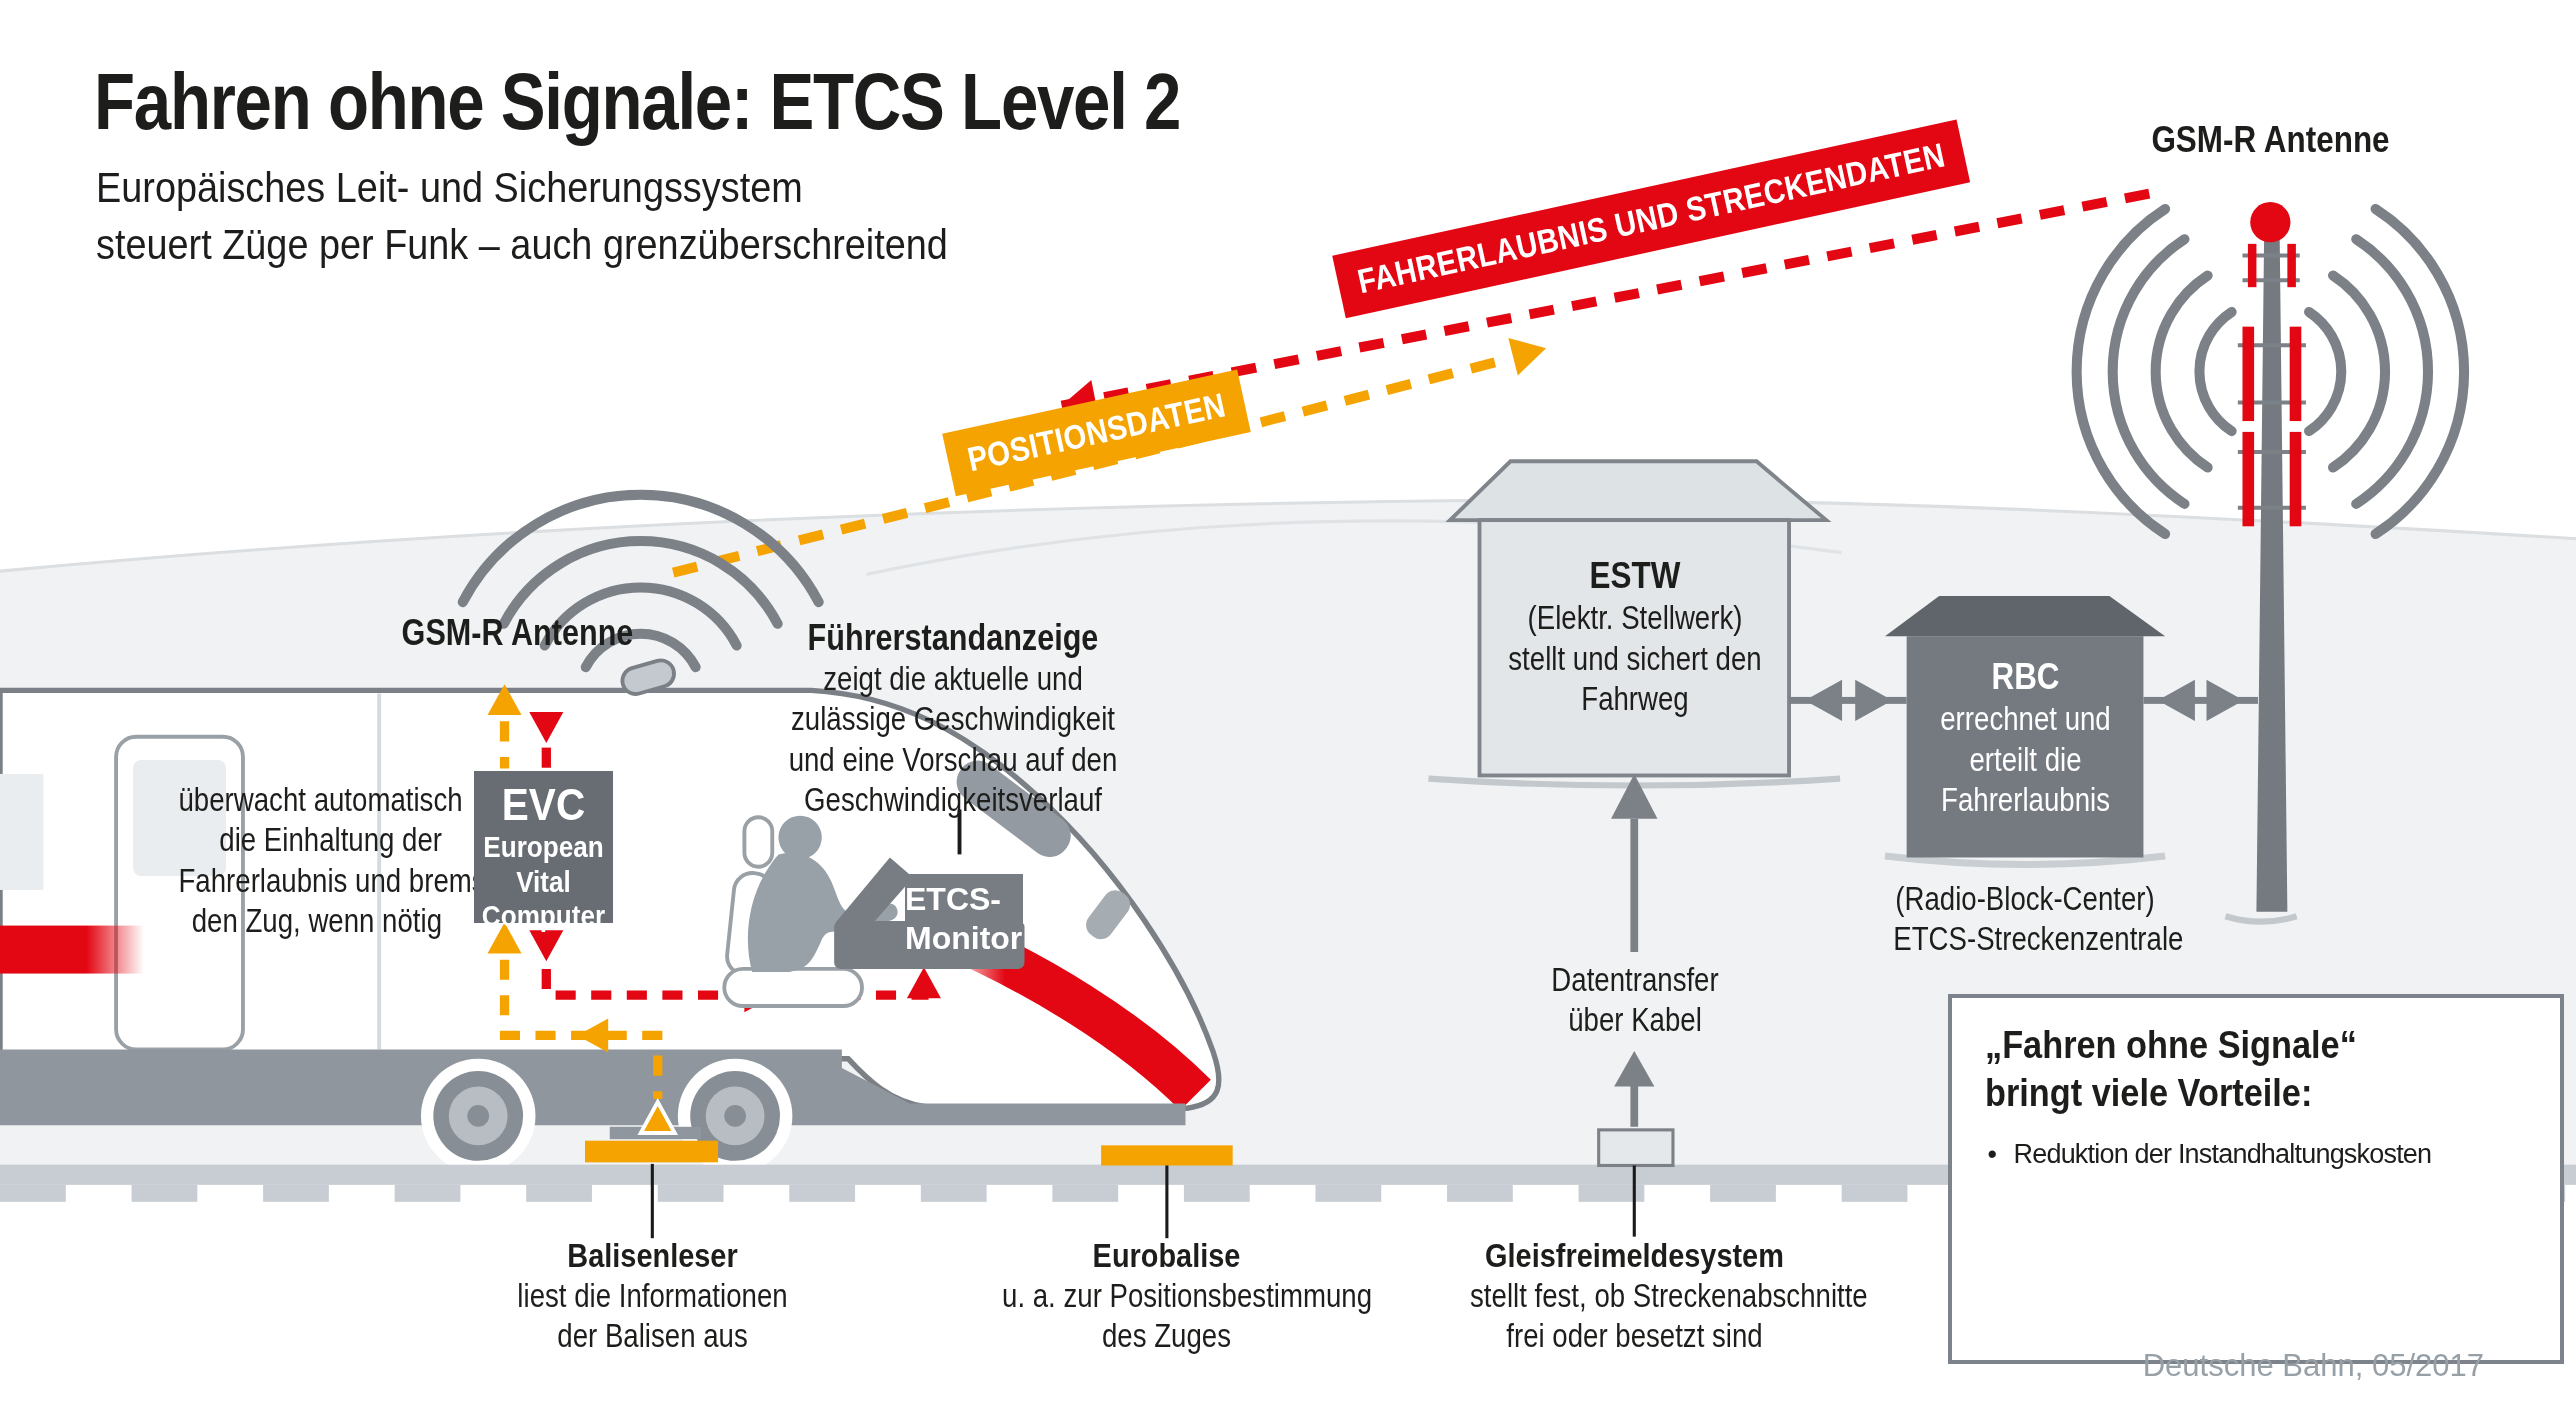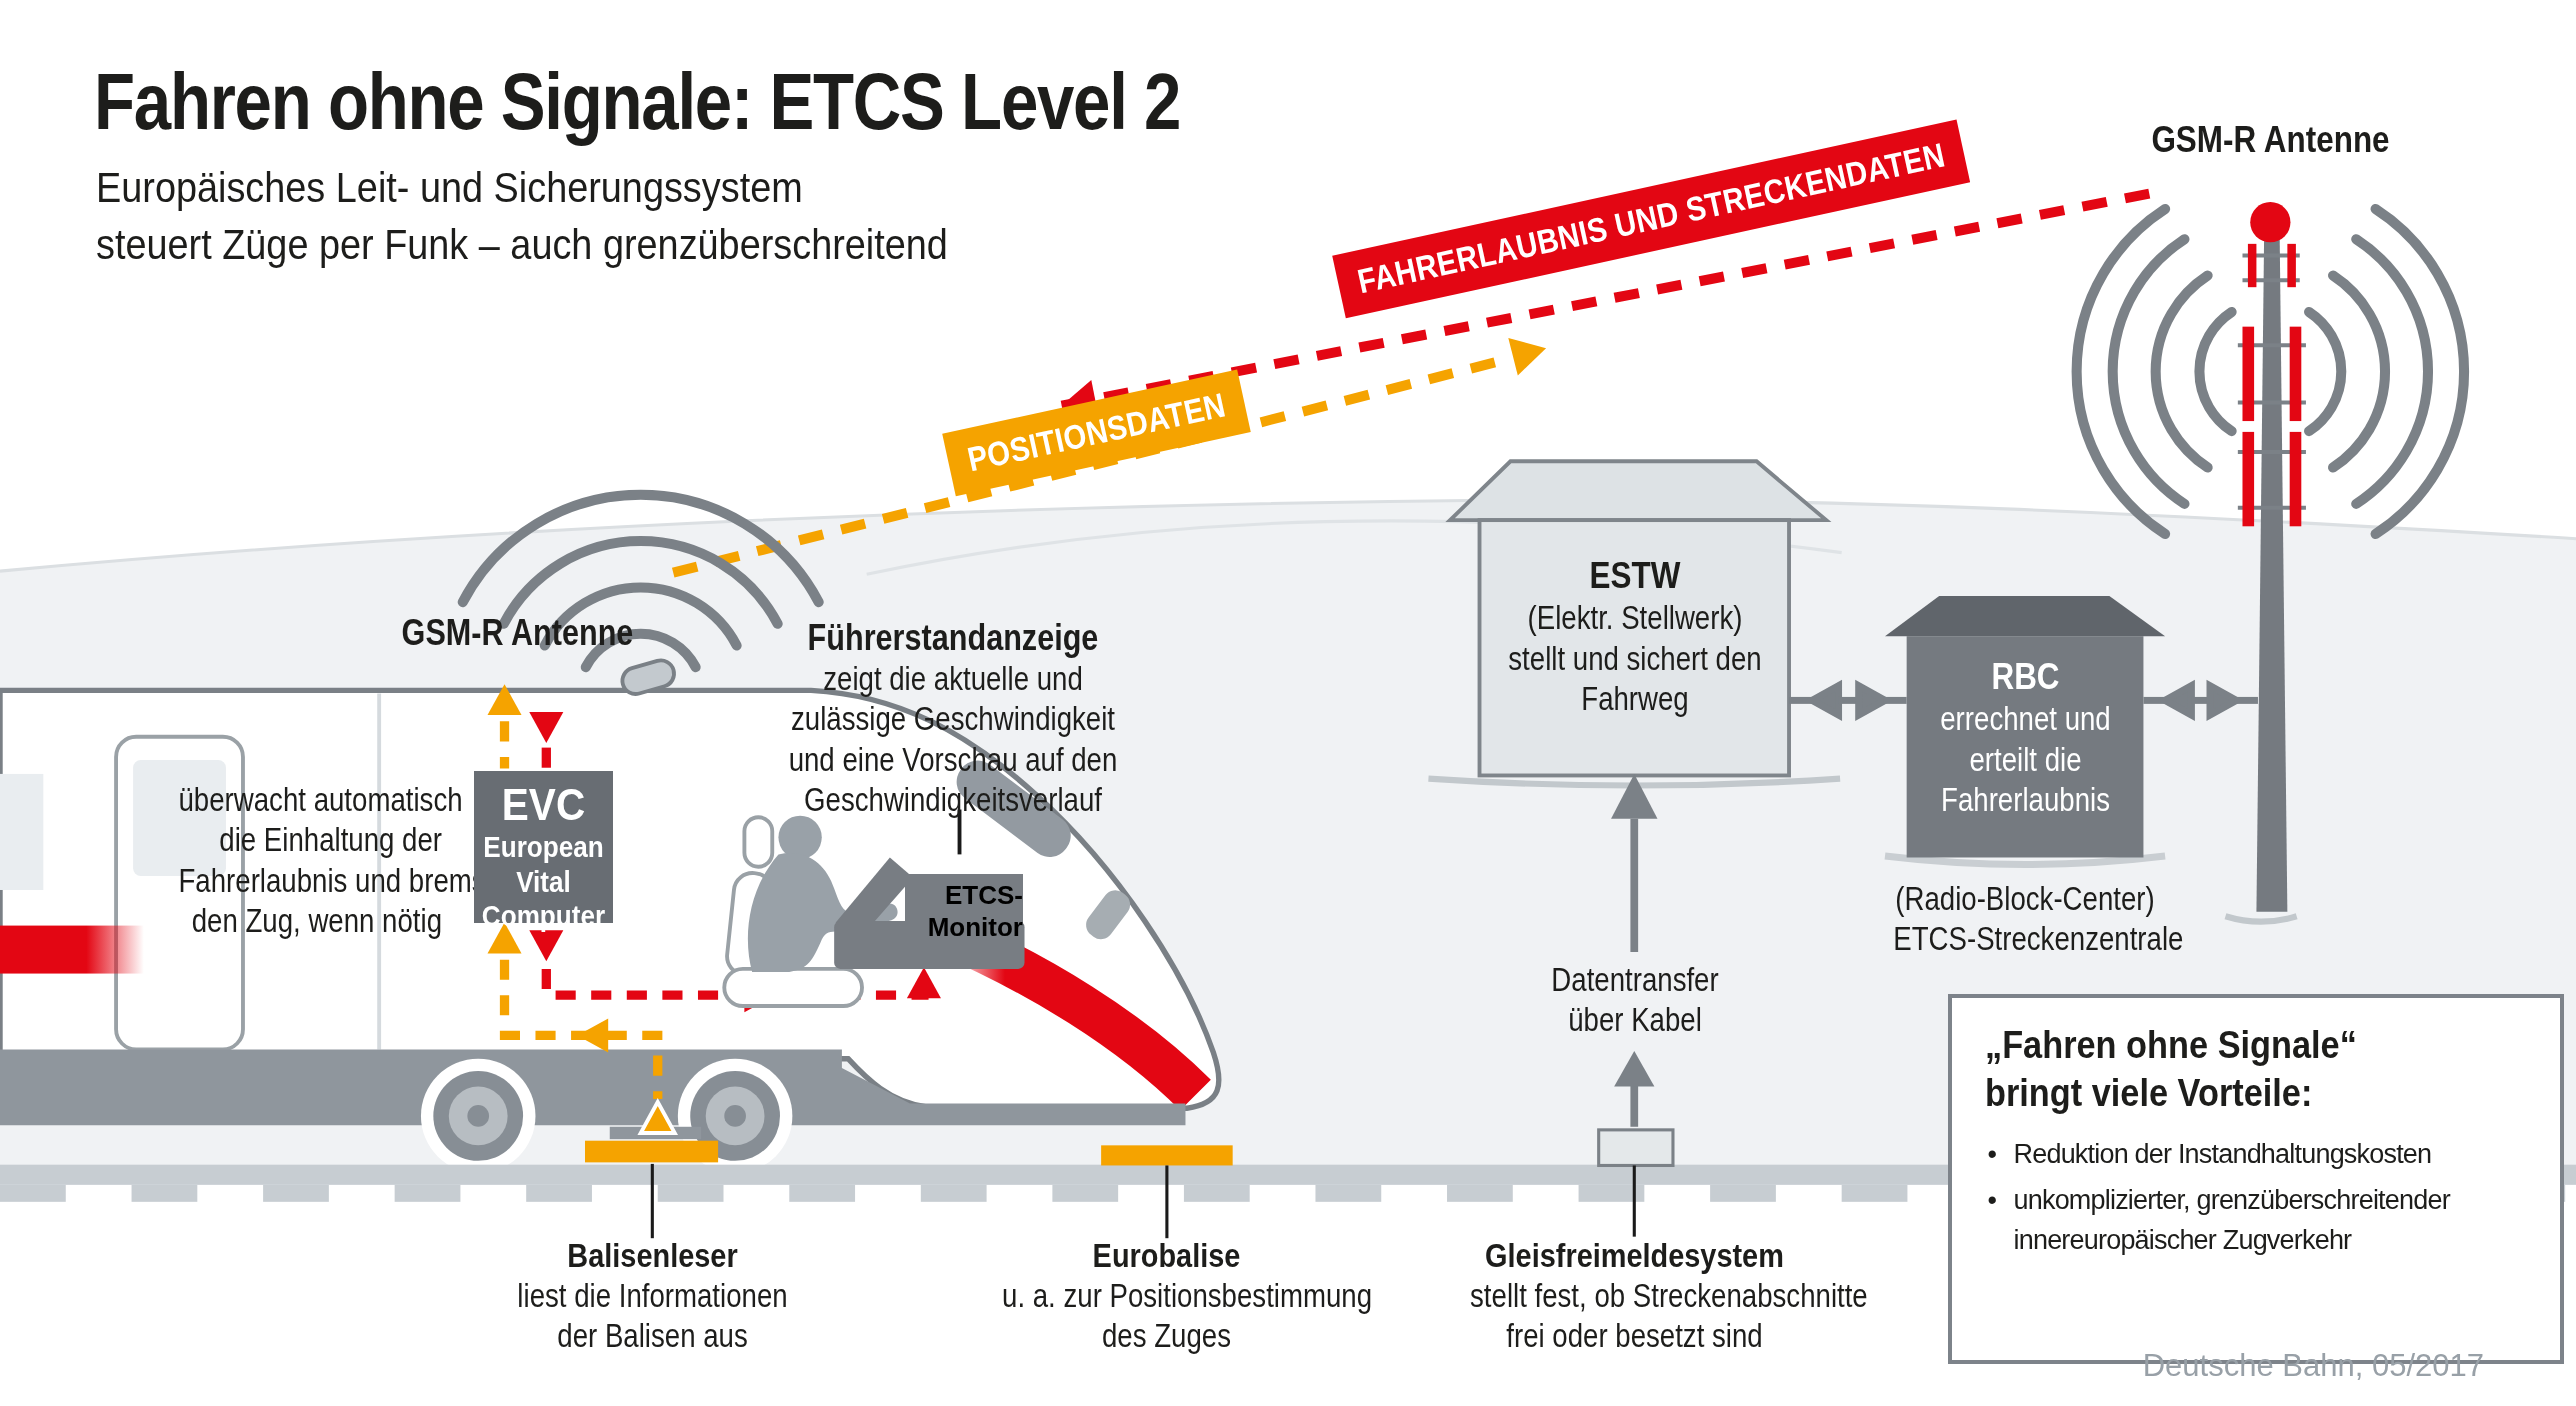--- a/index.html
+++ b/index.html
@@ -15,22 +15,22 @@
   .title{font-weight:700;font-size:80px;letter-spacing:-1.5px;transform:scaleX(.84);transform-origin:0 50%;}
   .subtitle{font-size:43px;line-height:1.32;transform:scaleX(.88);transform-origin:0 0;}
   .banner{position:absolute;color:#fff;font-weight:700;font-size:34px;letter-spacing:0.4px;
           padding:12.4px 23px;white-space:nowrap;}
   .lblh{font-weight:700;font-size:36px;line-height:1.2;}
   .lblb{font-size:32.5px;line-height:1.24;font-weight:400;}
   .white{color:#fff;}
   .evcbox{position:absolute;background:#686d73;color:#fff;text-align:center;}
   .evc-abbr{font-weight:700;font-size:45px;line-height:1.15;padding-top:7.7px;transform:scaleX(.9);}
   .evc-sub{font-weight:700;font-size:29px;line-height:1.18;transform:scaleX(.9);}
-  .monitorbox{position:absolute;background:#787d83;color:#000000;text-align:right;
-              font-weight:700;font-size:26px;line-height:1.22;}
+  .monitorbox{position:absolute;background:#787d83;color:#ffffff;text-align:left;
+              font-weight:700;font-size:32px;line-height:1.22;}
   .benefits{position:absolute;left:1948px;top:994px;width:616px;height:370px;background:#fff;
             border:4.6px solid #7d838a;box-sizing:border-box;padding:23px 21.7px 0 32.5px;}
   .benefits h2{margin:0;font-size:39px;line-height:1.24;font-weight:700;transform:scaleX(.88);transform-origin:0 50%;}
   .benefits ul{list-style:none;margin:17px 0 0 0;padding:0;}
   .benefits li{position:relative;font-size:27px;line-height:1.48;letter-spacing:-0.8px;
                padding-left:29px;margin:0 0 6.2px 0;}
   .benefits li:before{content:"•";position:absolute;left:3.1px;top:0;}
   .credit{position:absolute;right:92px;top:1348px;font-size:31px;color:#98a0a7;}
 </style>
 </head>
@@ -304,20 +304,19 @@
     <div class="lblb">frei oder besetzt sind</div>
   </div>
 
   <div class="benefits">
     <h2>
       <span style="display:block;">„Fahren ohne Signale“</span>
       <span style="display:block;">bringt viele Vorteile:</span>
     </h2>
     <ul>
       <li><span>Reduktion der Instandhaltungskosten</span></li>
-      <li><span>unkomplizierter, grenzüberschreitender innereuropäischer Zugverkehr</span></li>
     </ul>
   </div>
 
   <div class="credit">Deutsche Bahn, 05/2017</div>
 
 </div>
 
 
 </body></html>

